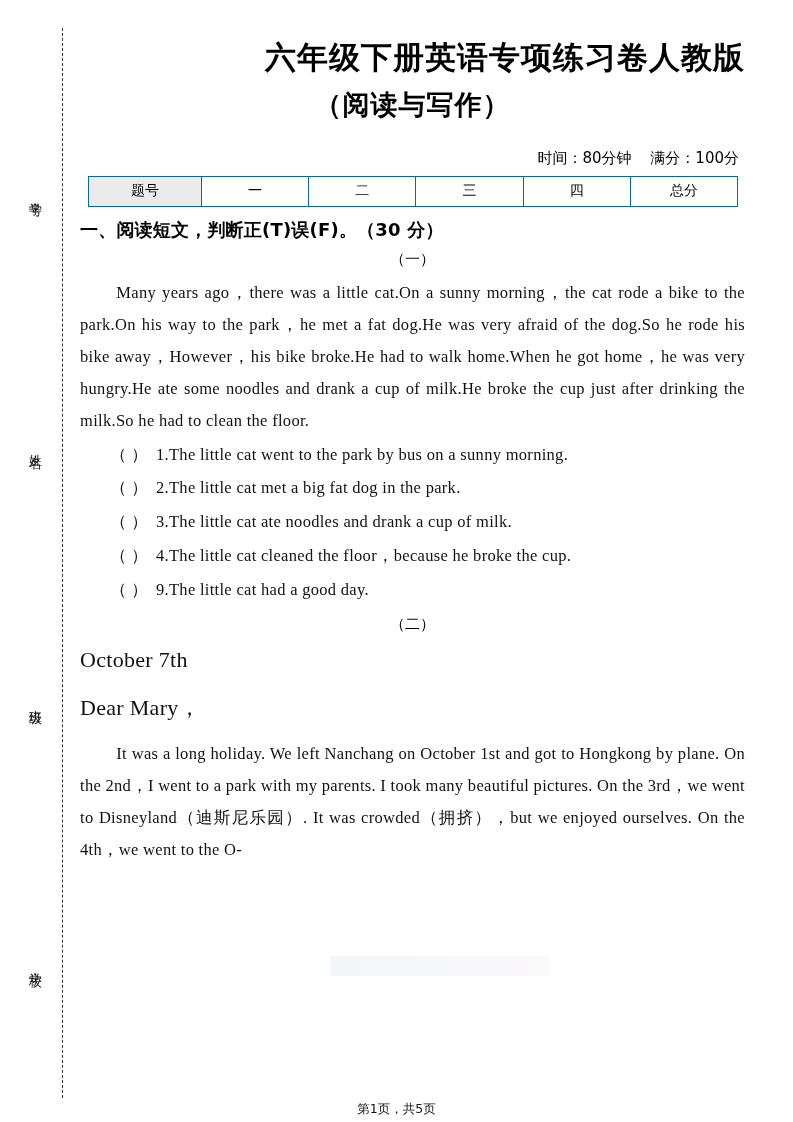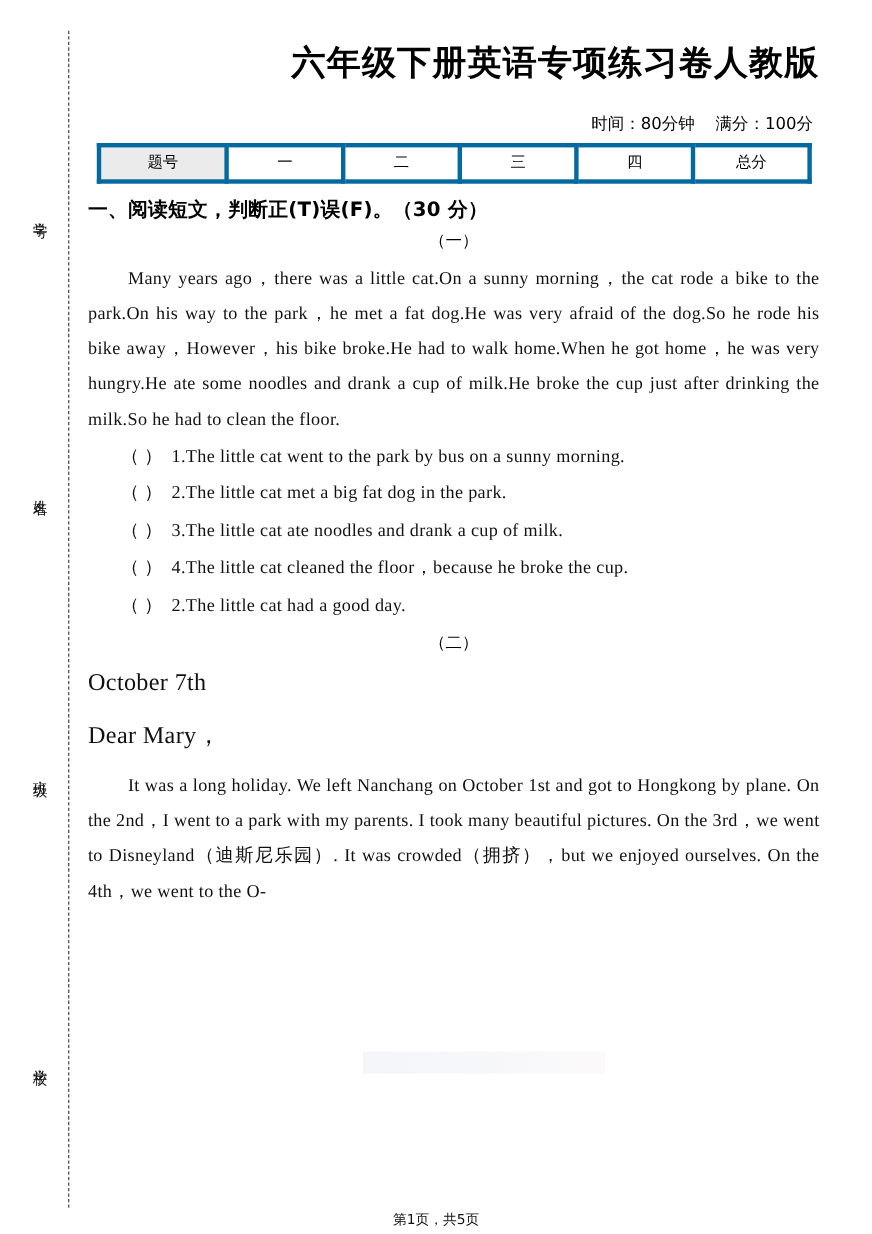--- a/index.html
+++ b/index.html
@@ -92,21 +92,21 @@
   .exam-meta span { margin-left: 14px; }
 
   table.score-table {
     margin-top: 8px;
     margin-left: 8px;
     border-collapse: collapse;
     width: 650px;
     table-layout: fixed;
   }
   table.score-table td {
-    border: 4px solid #0369a1;
+    border: 1px solid #0369a1;
     height: 27px;
     text-align: center;
     font-family: "DejaVu Sans", sans-serif;
     font-size: 14px;
     color: #000;
   }
   table.score-table td.head-cell {
     width: 110px;
     background: #ebebeb;
   }
@@ -192,20 +192,21 @@
     <div class="dash-line"></div>
     <div class="v-label l1">学号：</div>
     <div class="v-label l2">姓名：</div>
     <div class="v-label l3">班级：</div>
     <div class="v-label l4">学校：</div>
   </div>
 
   <div class="content">
 
     <div class="title-main">六年级下册英语专项练习卷人教版</div>
+    <div class="title-sub">（阅读与写作）</div>
 
     <div class="exam-meta">
       <span>时间：80分钟</span>
       <span>满分：100分</span>
     </div>
 
     <table class="score-table">
       <tbody>
           <tr>
         <td class="head-cell">题号</td>
@@ -230,21 +231,21 @@
     <div class="tf-item">
       <span class="paren">（    ）</span><span>2.The little cat met a big fat dog in the park.</span>
     </div>
     <div class="tf-item">
       <span class="paren">（    ）</span><span>3.The little cat ate noodles and drank a cup of milk.</span>
     </div>
     <div class="tf-item">
       <span class="paren">（    ）</span><span>4.The little cat cleaned the floor，because he broke the cup.</span>
     </div>
     <div class="tf-item">
-      <span class="paren">（    ）</span><span>2.The little cat had a good day.</span>
+      <span class="paren">（    ）</span><span>9.The little cat had a good day.</span>
     </div>
 
     <div class="sub-center">（二）</div>
 
     <div class="letter-line">October 7th</div>
     <div class="letter-line">Dear Mary，</div>
 
     <div class="para">It was a long holiday. We left Nanchang on October 1st and got to Hongkong by plane. On the 2nd，I went to a park with my parents. I took many beautiful pictures. On the 3rd，we went to Disneyland（迪斯尼乐园）. It was crowded（拥挤），but we enjoyed ourselves. On the 4th，we went to the O-</div>
 
   </div>

